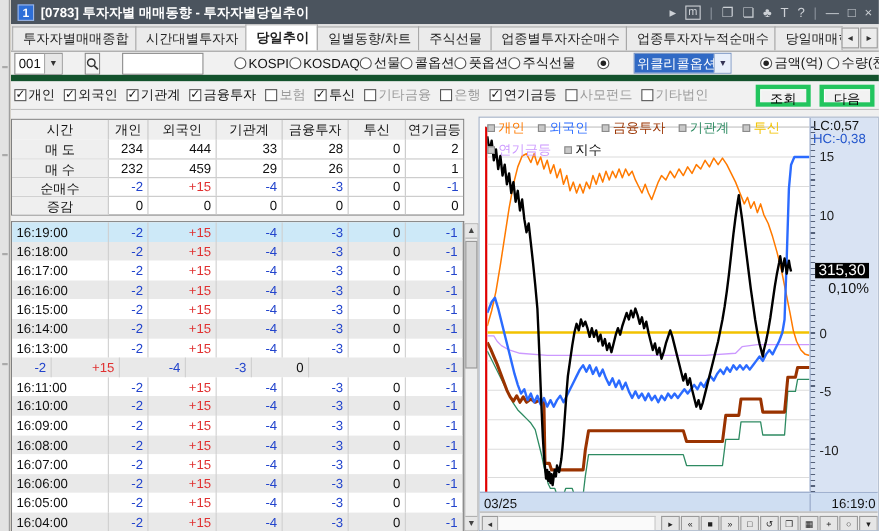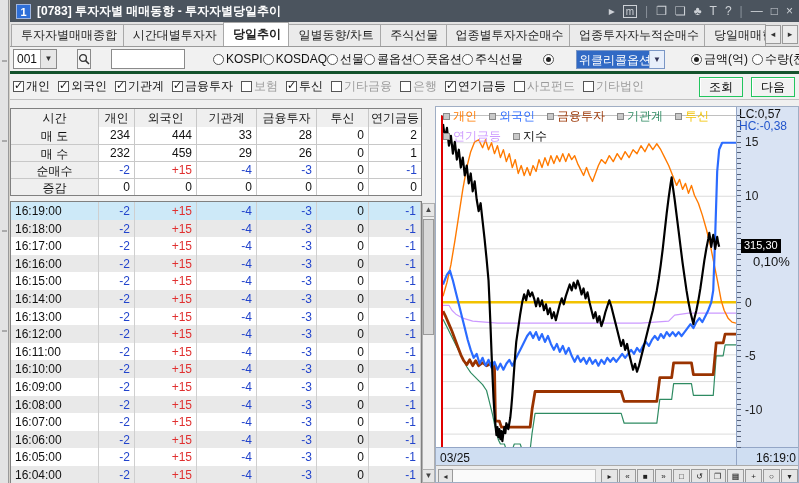--- a/index.html
+++ b/index.html
@@ -34,21 +34,21 @@
          border:1px solid #a8a8a8; border-bottom:none; margin-right:-1px; white-space:nowrap;
          overflow:hidden; color:#222; }
   .tab.active { background:#fff; font-weight:bold; height:24px; line-height:23px; }
   .tab.last { max-width:62px; }
   .tab-scroll { position:absolute; right:1px; bottom:2px; display:flex; gap:1px; background:#e2e2e2; }
   .tab-scroll .sbtn { width:16px; height:19px; border:1px solid #9a9a9a; background:#ececec;
                       font-size:9px; line-height:17px; text-align:center; color:#333; }
 
   
   .ctrl-row { display:flex; align-items:center; background:#f1f1f1; flex:none; padding:0 3px; }
-  .ctrl-row1 { height:27px; border-bottom:3px solid #14532d; gap:20px; }
+  .ctrl-row1 { height:27px; border-bottom:6px solid #14532d; gap:20px; }
   .ctrl-row2 { height:26px; border-bottom:1px solid #c0c0c0; gap:8px; padding-right:4px; }
   .combo { display:flex; border:1px solid #8a8a8a; background:#fff; height:20px; align-items:stretch; }
   .combo-text { width:26px; padding:2px 0 0 3px; }
   .combo-arrow { width:16px; background:#e7e7e7; border-left:1px solid #aaa; text-align:center;
                  font-size:8px; line-height:18px; color:#333; }
   .search-btn { width:20px; height:20px; border:1px solid #8a8a8a; background:#f4f4f4;
                 display:flex; align-items:center; justify-content:center; }
   .code-input { width:74px; height:20px; border:1px solid #8a8a8a; background:#fff; margin-right:8px; }
   .radio-item, .cb-item { display:flex; align-items:center; white-space:nowrap; gap:2px; }
   .radio-circle { width:11px; height:11px; border-radius:50%; border:1px solid #555; background:#fff;
@@ -58,21 +58,21 @@
   .cb-box { width:11px; height:11px; border:1px solid #555; background:#fff; position:relative;
             flex:none; font-size:11px; }
   .cb-box.on::after { content:'✓'; position:absolute; left:0; top:-3px; color:#111; font-weight:bold; }
   .cb-item.off span.lbl { color:#9a9a9a; }
   .dropdown { display:flex; height:19px; border:1px solid #7a96c5; margin:0 2px; }
   .dd-value { background:#316ac5; color:#fff; width:72px; padding:1px 2px 0; overflow:hidden;
               white-space:nowrap; }
   .dd-arrow { width:15px; background:#e8effb; border-left:1px solid #aabbd6; text-align:center;
               font-size:8px; line-height:17px; color:#335; }
   .spacer { flex:1; }
-  .btn { height:20px; padding:0 9px; border:1px solid #22c55e; background:#f2f2f2;
+  .btn { height:20px; padding:0 9px; border:4px solid #22c55e; background:#f2f2f2;
          font-size:12px; line-height:18px; box-shadow:inset 1px 1px 0 #fff; }
 
   
   .main { flex:1; display:flex; padding:6px 0 0 0; background:#f0f0f0; overflow:hidden; }
   .table-panel { width:425px; position:relative; flex:none; }
   .grid { position:absolute; left:0; width:412px; border:1px solid #808080; background:#fff; }
   .sum-box { top:2px; }
   .rows-box { top:95px; bottom:0; border-bottom:none; overflow:hidden; }
   .row { display:flex; height:17px; }
   .row + .row { border-top:1px solid #c8c8c8; }
@@ -120,21 +120,21 @@
   .legend-swatch { width:7px; height:7px; background:#c9c9c9; border:1px solid #8a8a8a; flex:none; }
   .axis-strip { width:62px; background:#d9e3f3; border-left:1px solid #94a6c6; position:relative;
                 flex:none; font-size:12px; }
   .lc-label { position:absolute; top:0; left:2px; color:#111; white-space:nowrap; }
   .hc-label { position:absolute; top:12px; left:2px; color:#2255cc; white-space:nowrap; }
   .tick-rail { position:absolute; left:0; top:8px; width:4px; height:334px;
                background:repeating-linear-gradient(to bottom,#55617a 0,#55617a 1px,
                           transparent 1px,transparent 5.35px); }
   .ytick { position:absolute; left:8px; width:40px; color:#222; }
   .vbox { position:absolute; left:4px; top:132px; background:#000; color:#fff; height:14px;
-          line-height:13px; padding:0 3px; font-size:11px; z-index:2; }
+          line-height:13px; padding:0 3px; font-size:14px; z-index:2; }
   .vpct { position:absolute; left:16px; top:147px; font-size:13px; color:#111; z-index:2; }
   .date-row { height:18px; display:flex; border-top:1px solid #94a6c6; background:#cfdef2;
               flex:none;align-items:flex-end; }
   .date-left { flex:1; padding:2px 0 0 4px; }
   .date-right { width:62px; border-left:1px solid #94a6c6; text-align:right; padding:2px 2px 0 0; }
   .chart-toolbar { height:17px; display:flex; gap:1px; background:#ececec; border-top:1px solid #aaa;
                    overflow:hidden; padding:3px 0 0 2px; flex:none; }
   .hscroll { display:flex; width:168px; height:15px; margin-right:4px; }
   .hs-btn { width:15px; height:15px; border:1px solid #9a9a9a; background:#e6e6e6; font-size:8px;
             line-height:13px; text-align:center; color:#333; flex:none; }
@@ -415,21 +415,20 @@
               <div class="trow">
                 <div class="cell time-cell c0">16:13:00</div>
                 <div class="cell num c1 neg">-2</div>
                 <div class="cell num c2 pos">+15</div>
                 <div class="cell num c3 neg">-4</div>
                 <div class="cell num c4 neg">-3</div>
                 <div class="cell num c5">0</div>
                 <div class="cell num c6 neg">-1</div>
               </div>
               <div class="trow alt">
-                <div class="cell time-cell c0">16:12:00</div>
                 <div class="cell num c1 neg">-2</div>
                 <div class="cell num c2 pos">+15</div>
                 <div class="cell num c3 neg">-4</div>
                 <div class="cell num c4 neg">-3</div>
                 <div class="cell num c5">0</div>
                 <div class="cell num c6 neg">-1</div>
               </div>
               <div class="trow">
                 <div class="cell time-cell c0">16:11:00</div>
                 <div class="cell num c1 neg">-2</div>

